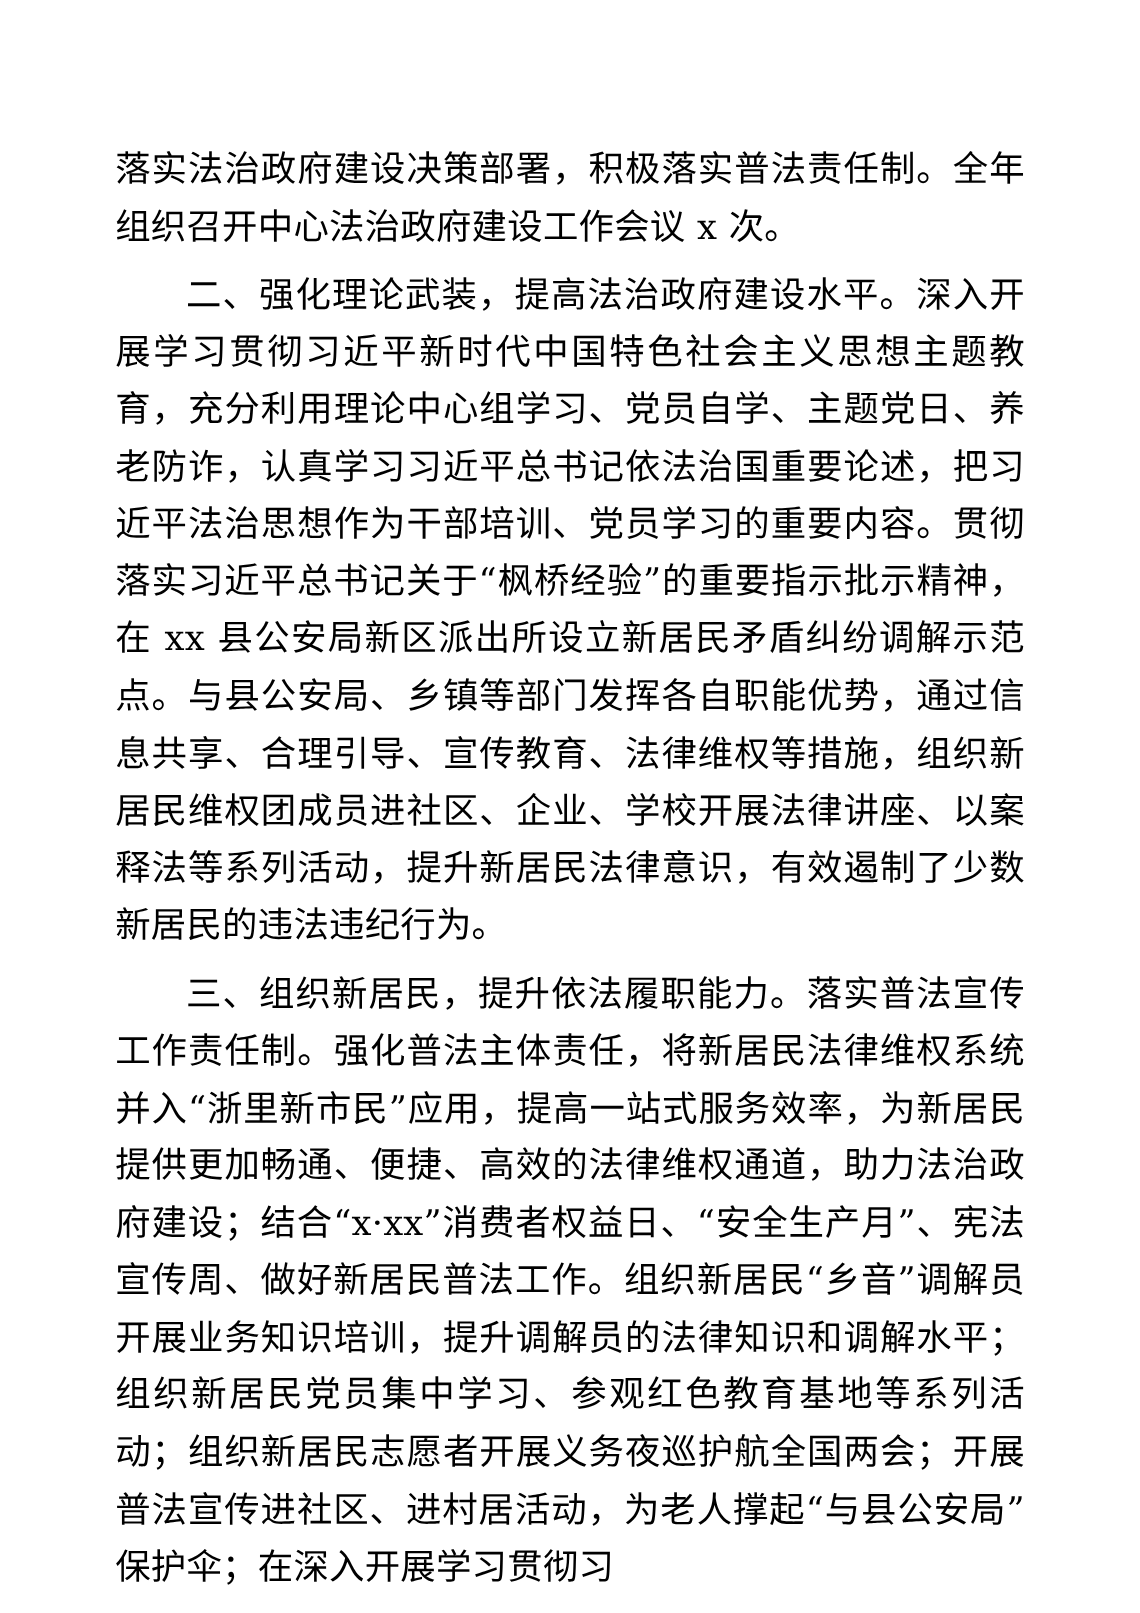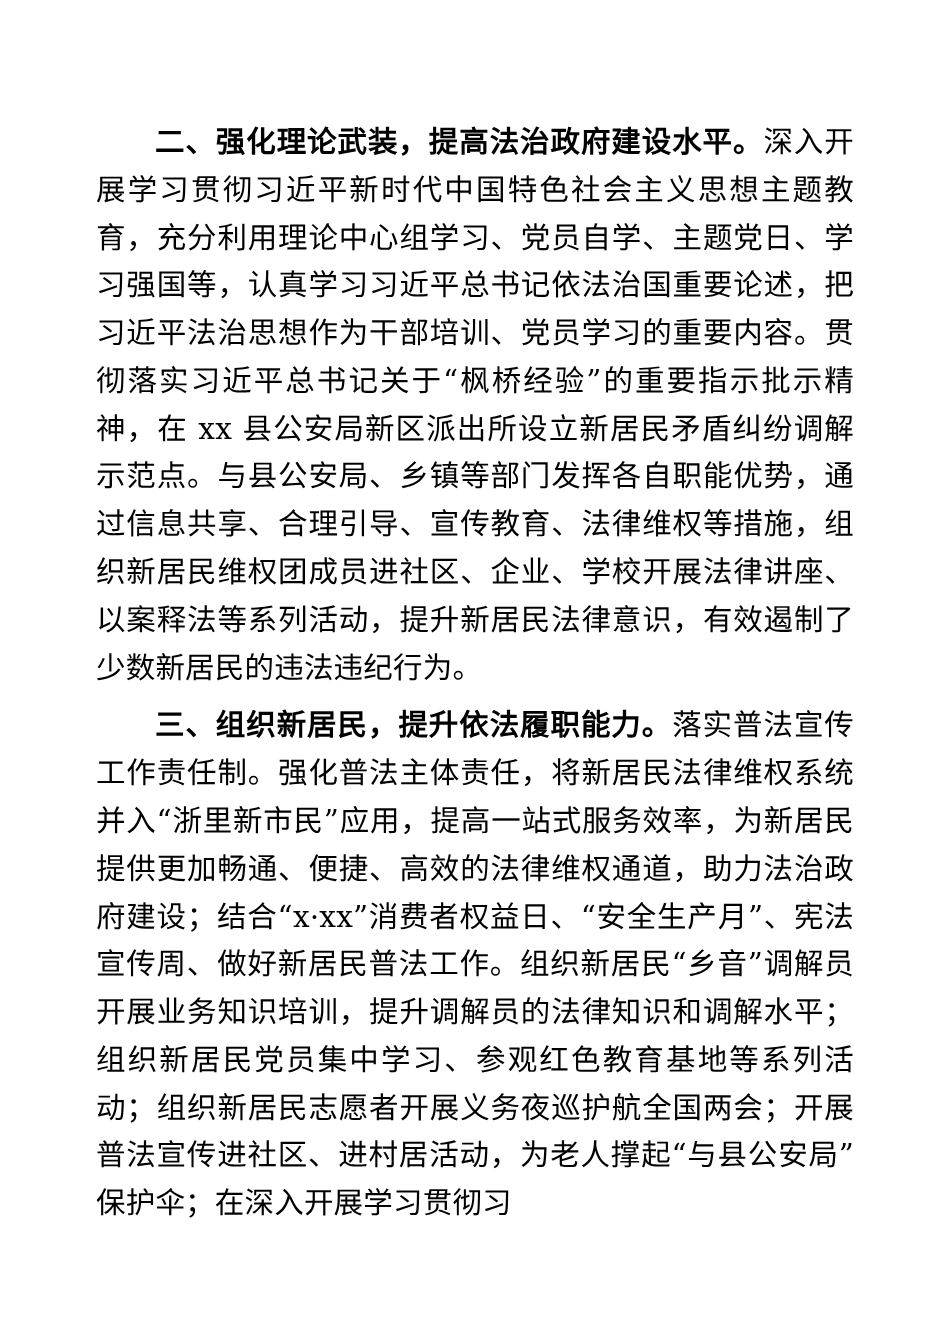--- a/index.html
+++ b/index.html
@@ -32,36 +32,39 @@
     margin: 0 0 0 0;
     text-indent: 0;
   }
   p.para + p.para {
     margin-top: 9px;
   }
   p.indent {
     text-indent: 2em;
   }
   .heading-run {
-    font-weight: bold;
+    font-weight: normal;
   }
   
   .doc-body {
     -webkit-font-smoothing: antialiased;
   }
 </style>
 </head>
 <body>
 
 <div class="page">
   <div class="doc-body">
 
+    <p class="para">
+      <span>落实法治政府建设决策部署，积极落实普法责任制。全年组织召开中心法治政府建设工作会议 x 次。</span>
+    </p>
 
     <p class="para indent">
-      <span class="heading-run">二、强化理论武装，提高法治政府建设水平。</span><span>深入开展学习贯彻习近平新时代中国特色社会主义思想主题教育，充分利用理论中心组学习、党员自学、主题党日、学习强国等，认真学习习近平总书记依法治国重要论述，把习近平法治思想作为干部培训、党员学习的重要内容。贯彻落实习近平总书记关于“枫桥经验”的重要指示批示精神，在 xx 县公安局新区派出所设立新居民矛盾纠纷调解示范点。与县公安局、乡镇等部门发挥各自职能优势，通过信息共享、合理引导、宣传教育、法律维权等措施，组织新居民维权团成员进社区、企业、学校开展法律讲座、以案释法等系列活动，提升新居民法律意识，有效遏制了少数新居民的违法违纪行为。</span>
+      <span class="heading-run">二、强化理论武装，提高法治政府建设水平。</span><span>深入开展学习贯彻习近平新时代中国特色社会主义思想主题教育，充分利用理论中心组学习、党员自学、主题党日、养老防诈，认真学习习近平总书记依法治国重要论述，把习近平法治思想作为干部培训、党员学习的重要内容。贯彻落实习近平总书记关于“枫桥经验”的重要指示批示精神，在 xx 县公安局新区派出所设立新居民矛盾纠纷调解示范点。与县公安局、乡镇等部门发挥各自职能优势，通过信息共享、合理引导、宣传教育、法律维权等措施，组织新居民维权团成员进社区、企业、学校开展法律讲座、以案释法等系列活动，提升新居民法律意识，有效遏制了少数新居民的违法违纪行为。</span>
     </p>
 
     <p class="para indent">
       <span class="heading-run">三、组织新居民，提升依法履职能力。</span><span>落实普法宣传工作责任制。强化普法主体责任，将新居民法律维权系统并入“浙里新市民”应用，提高一站式服务效率，为新居民提供更加畅通、便捷、高效的法律维权通道，助力法治政府建设；结合“x·xx”消费者权益日、“安全生产月”、宪法宣传周、做好新居民普法工作。组织新居民“乡音”调解员开展业务知识培训，提升调解员的法律知识和调解水平；组织新居民党员集中学习、参观红色教育基地等系列活动；组织新居民志愿者开展义务夜巡护航全国两会；开展普法宣传进社区、进村居活动，为老人撑起“与县公安局”保护伞；在深入开展学习贯彻习</span>
     </p>
 
   </div>
 </div>
 
 </body></html>

